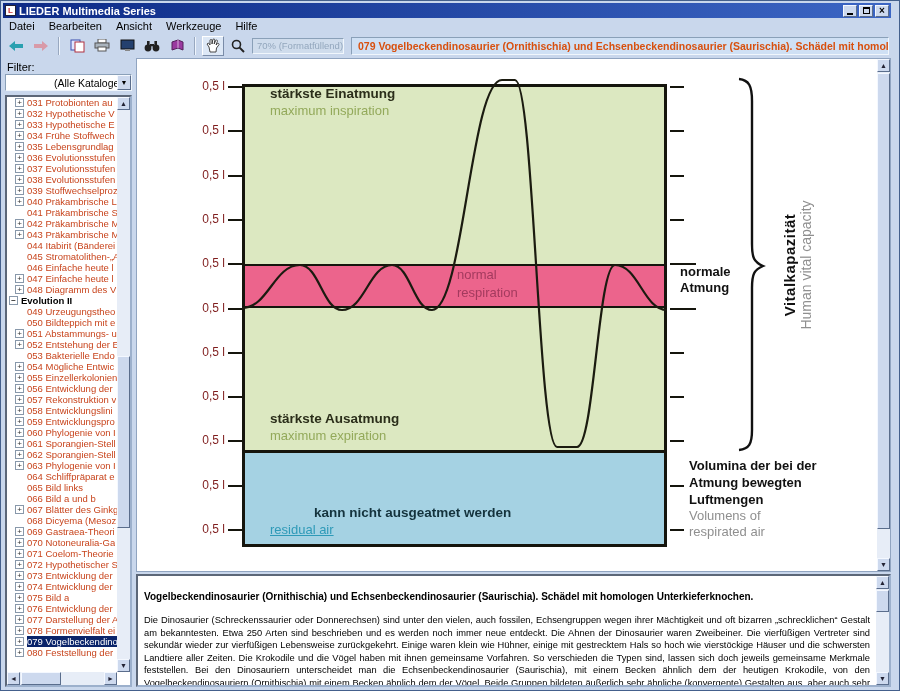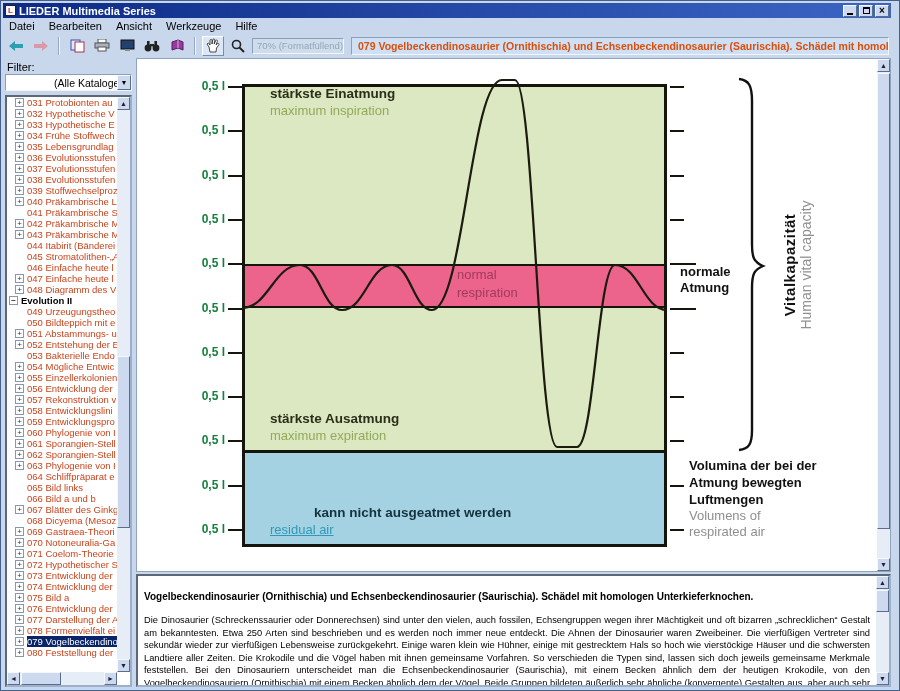--- a/index.html
+++ b/index.html
@@ -89,21 +89,21 @@
   .textinner p { font-size:9.3px; line-height:12.6px; color:#000; text-align:justify; }
   
   .chart { position:absolute; left:105px; top:25px; width:425px; height:463px;
            border:3px solid #15150d; background:#dce8c1; }
   .band-pink { position:absolute; left:0; right:0; top:177px; height:44px;
                background:#ec648c; border-top:2px solid #15150d;
                border-bottom:2px solid #15150d; }
   .band-blue { position:absolute; left:0; right:0; bottom:0; height:94px;
                background:#a5d2e3; border-top:3px solid #15150d; }
   .ytick-label { position:absolute; left:36px; width:52px; text-align:right;
-                 font-size:12px; font-weight:bold; color:#15803d; }
+                 font-size:12px; font-weight:normal; color:#7f1d1d; }
   .tickmark { position:absolute; height:2px; background:#15150d; }
   .tickmark.left { left:91px; width:14px; }
   .tickmark.right { left:533px; width:14px; }
   .tickmark.right.long { width:26px; }
   .dlabel { position:absolute; white-space:pre-line; }
   .lbl-de { font-size:13.5px; font-weight:bold; color:#2b2e1a; }
   .lbl-en { font-size:13px; color:#93a95a; }
   .lbl-normresp { font-size:13px; color:#a33a5e; line-height:18px; }
   .lbl-residual-de { font-size:13.5px; font-weight:bold; color:#14333d; }
   .lbl-residual-en { font-size:13px; color:#2e9ab8; }

